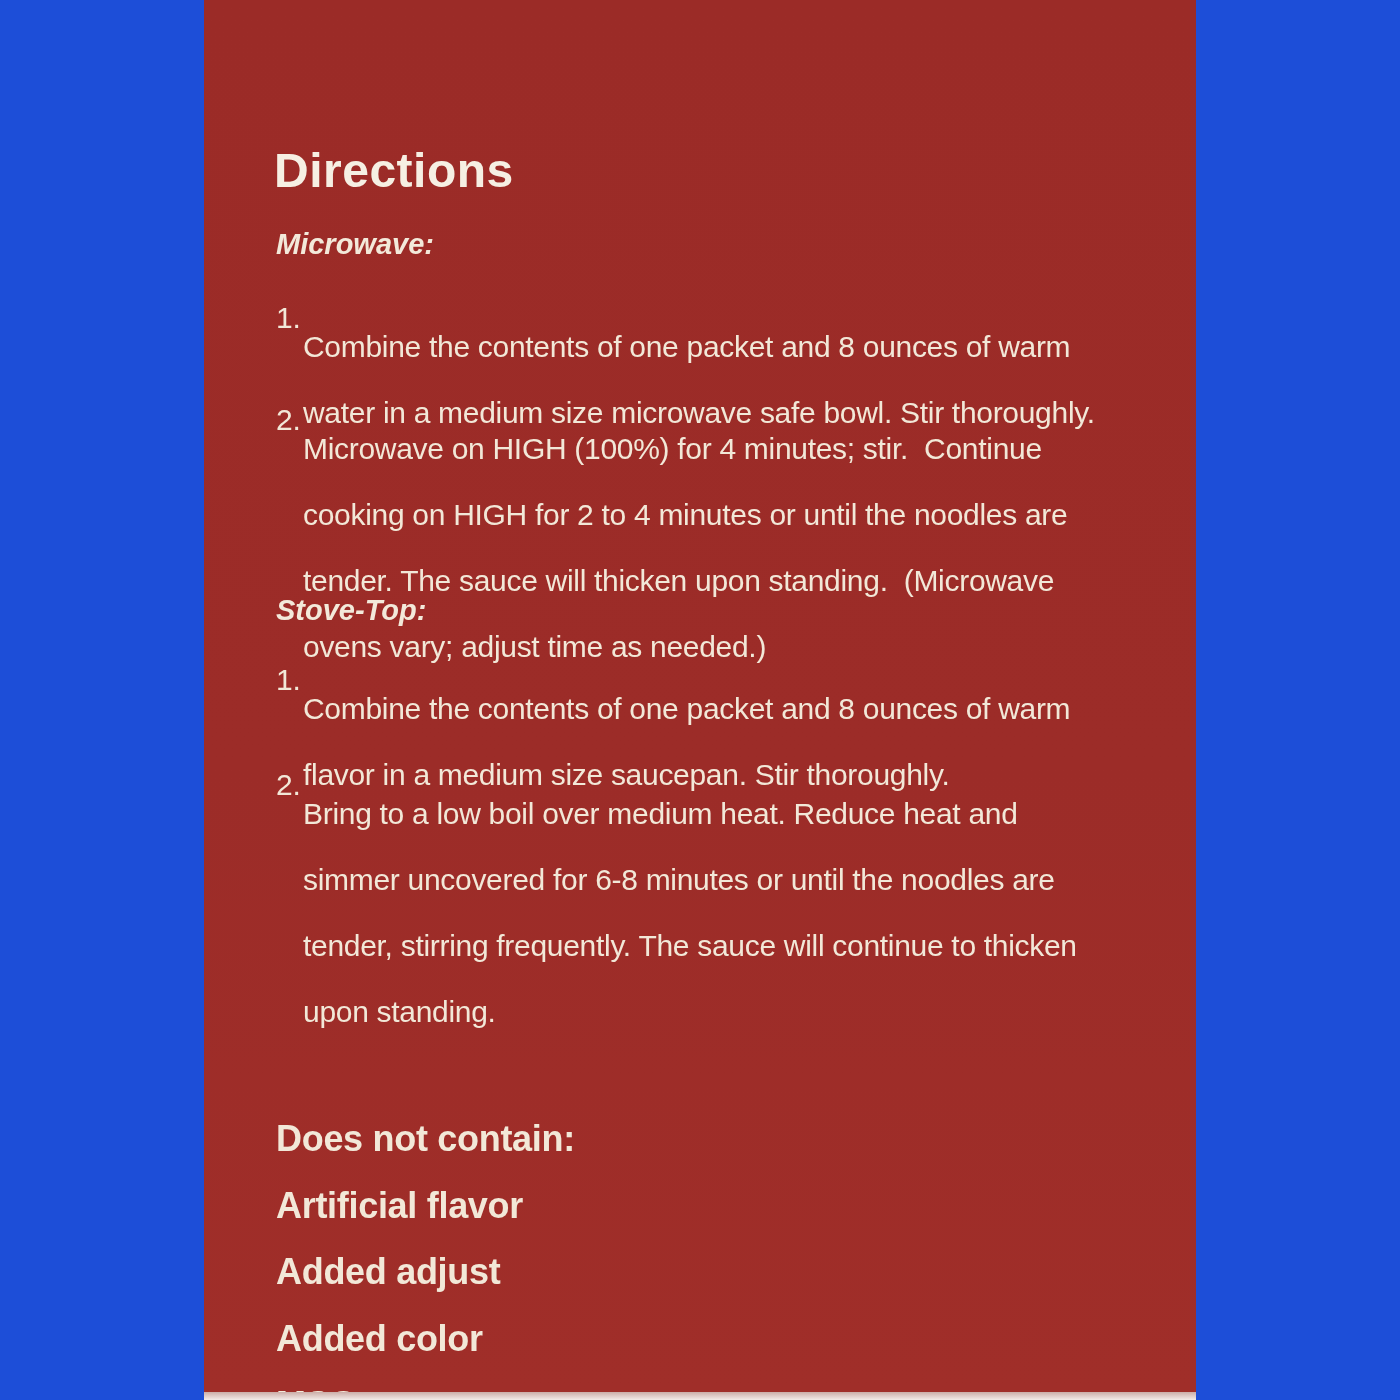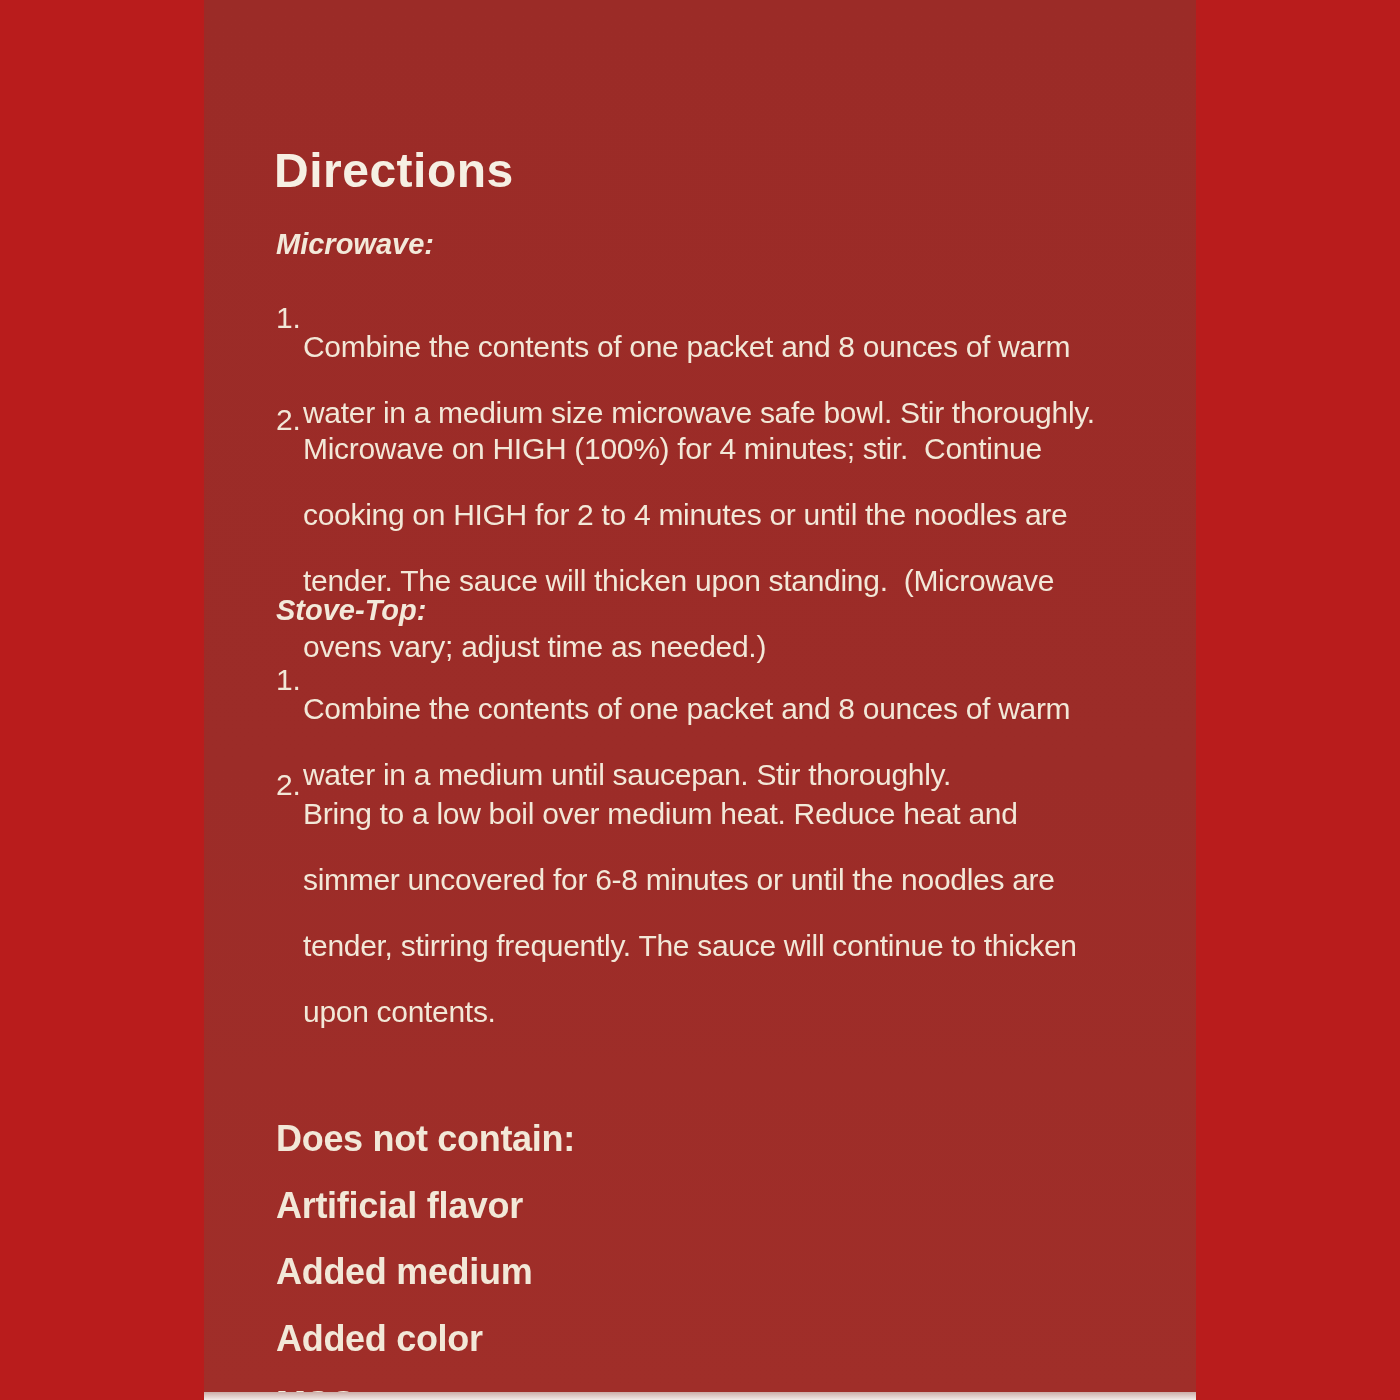--- a/index.html
+++ b/index.html
@@ -4,21 +4,21 @@
 <style>
   html, body {
     margin: 0;
     padding: 0;
     background: #ffffff;
   }
   .page {
     position: relative;
     width: 1400px;
     height: 1400px;
-    background: #b91c1c;
+    background: #1d4ed8;
     overflow: hidden;
     font-family: "Liberation Sans", "DejaVu Sans", sans-serif;
   }
   .panel {
     position: absolute;
     left: 204px;
     top: 0;
     width: 992px;
     height: 1392px;
     background: linear-gradient(180deg, #9b2b27 0%, #9c2c28 55%, #a02e29 100%);
@@ -114,37 +114,37 @@
         <div class="line">ovens vary; adjust time as needed.)</div>
       </div>
     </div>
 
     <h2 class="heading heading-stovetop">Stove-Top:</h2>
 
     <div class="step step-s1">
       <div class="num">1.</div>
       <div class="lines">
         <div class="line">Combine the contents of one packet and 8 ounces of warm</div>
-        <div class="line">water in a medium until saucepan. Stir thoroughly.</div>
+        <div class="line">flavor in a medium size saucepan. Stir thoroughly.</div>
       </div>
     </div>
 
     <div class="step step-s2">
       <div class="num">2.</div>
       <div class="lines">
         <div class="line">Bring to a low boil over medium heat. Reduce heat and</div>
         <div class="line">simmer uncovered for 6-8 minutes or until the noodles are</div>
         <div class="line">tender, stirring frequently. The sauce will continue to thicken</div>
-        <div class="line">upon contents.</div>
+        <div class="line">upon standing.</div>
       </div>
     </div>
 
     <div class="dnc">
       <div class="line">Does not contain:</div>
       <div class="line">Artificial flavor</div>
-      <div class="line">Added medium</div>
+      <div class="line">Added adjust</div>
       <div class="line">Added color</div>
       <div class="line">MSG</div>
     </div>
 
   </div>
   <div class="panel-edge"></div>
 </div>
 
 </body></html>

